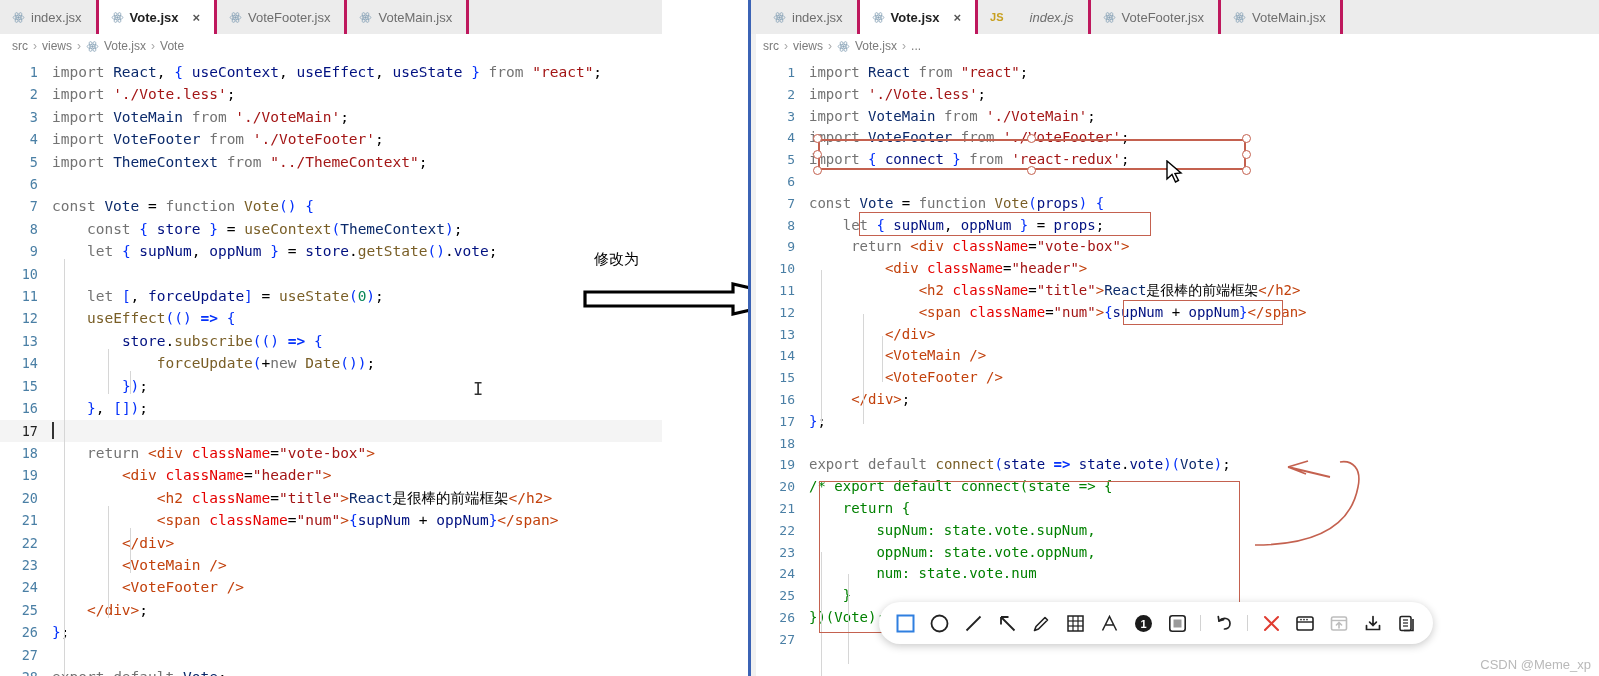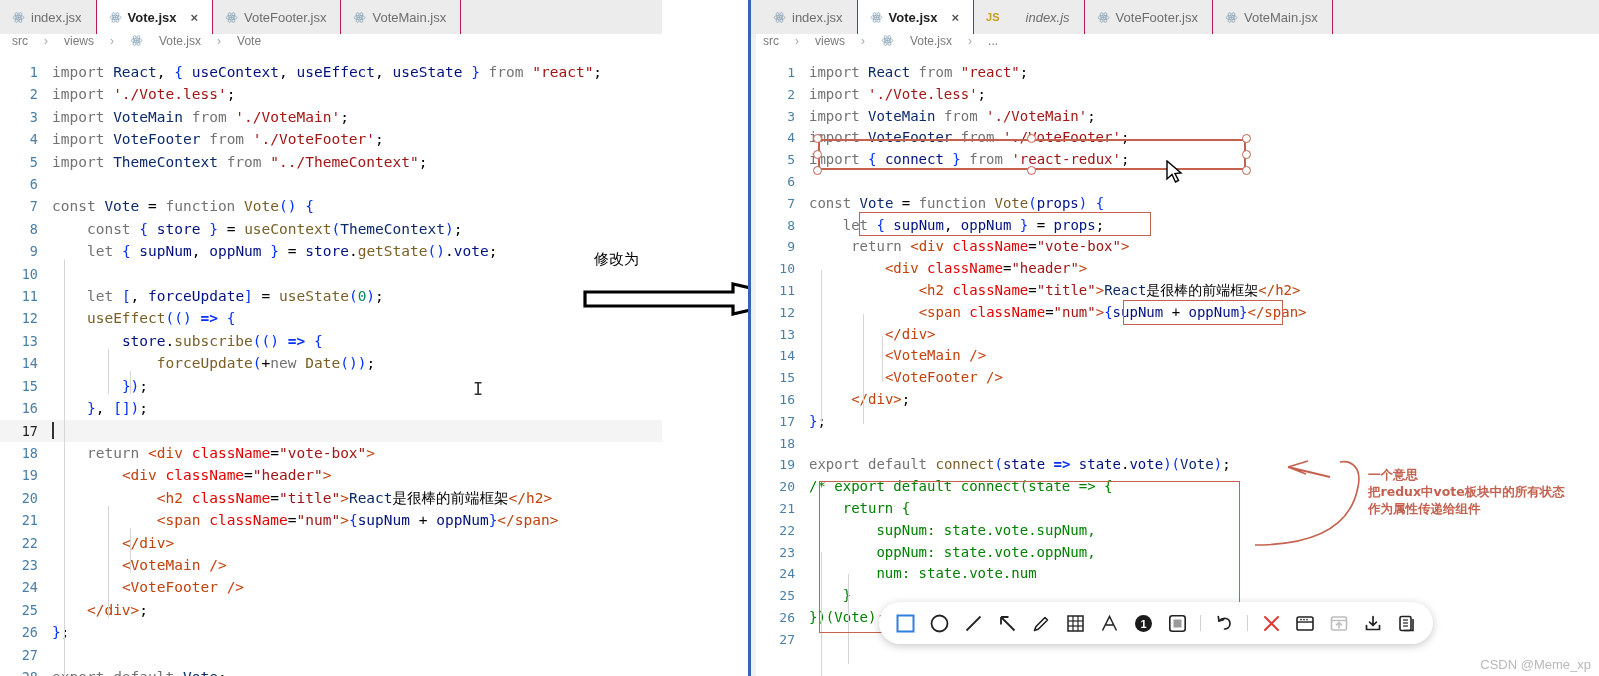--- a/index.html
+++ b/index.html
@@ -14,32 +14,32 @@
 
   
   .editor { position: absolute; background: #ffffff; overflow: hidden; }
   .tabbar { position: relative; height: 34px; background: #ececec; display: flex; align-items: stretch; }
   .tab {
     display: flex; align-items: center; gap: 6px;
     padding: 0 14px 0 12px;
     font-size: 13px; color: #6e6e6e;
     background: #ececec;
     white-space: nowrap;
-    border-right: 1px solid #be185d;
+    border-right: 3px solid #be185d;
   }
   .tab.active { background: #ffffff; color: #1f1f1f; font-weight: bold; }
   .tab.italic .tab-label { font-style: italic; margin-left: 20px; }
   .tab-close { font-size: 13px; color: #555; margin-left: 8px; }
   .icon-react { width: 13px; height: 13px; flex: none; }
   .icon-js {
     font-size: 11px; font-weight: bold; color: #c8a020;
     font-family: "Liberation Sans", sans-serif; flex: none;
   }
   .breadcrumb {
-    height: 24px; display: flex; align-items: flex-start; gap: 16px;
+    height: 24px; display: flex; align-items: center; gap: 5px;
     padding-left: 12px; font-size: 12px; color: #7b7b7b;
     background: #ffffff;
   }
   .breadcrumb .sep { color: #a8a8a8; }
 
   
   .code { position: relative; font-family: "DejaVu Sans Mono", monospace; }
   .line { display: flex; align-items: center; white-space: pre; }
   .ln {
     width: 44px; text-align: right; padding-right: 16px;
@@ -370,23 +370,20 @@
     <svg style="position:absolute; left:1160px; top:0; width:0; height:0;"></svg>
   </div>
 
   <svg id="overlay-annotations" style="position:absolute; left:0; top:0; width:1599px; height:676px; pointer-events:none;">
 
     <path d="M1288,467 L1308,461 M1288,467 L1306,474 M1288,467 L1330,477" stroke="#c4614f" stroke-width="1.8" fill="none"></path>
 
     <path d="M1255,545 C1310,545 1350,530 1358,487 C1362,468 1352,460 1340,462" stroke="#c4614f" stroke-width="1.6" fill="none"></path>
   </svg>
 
-  <div class="anno-text" style="left: 1368px; top: 466px; white-space: pre;">一个意思
-把redux中vote板块中的所有状态
-作为属性传递给组件</div>
 
   <div id="toolbar">
 
     <div class="tb-btn sel">
       <svg width="19" height="19" viewBox="0 0 19 19">
         <rect x="1.5" y="1.5" width="16" height="16" fill="none" stroke="#2f7fe0" stroke-width="2"></rect>
       </svg>
     </div>
 
     <div class="tb-btn">

